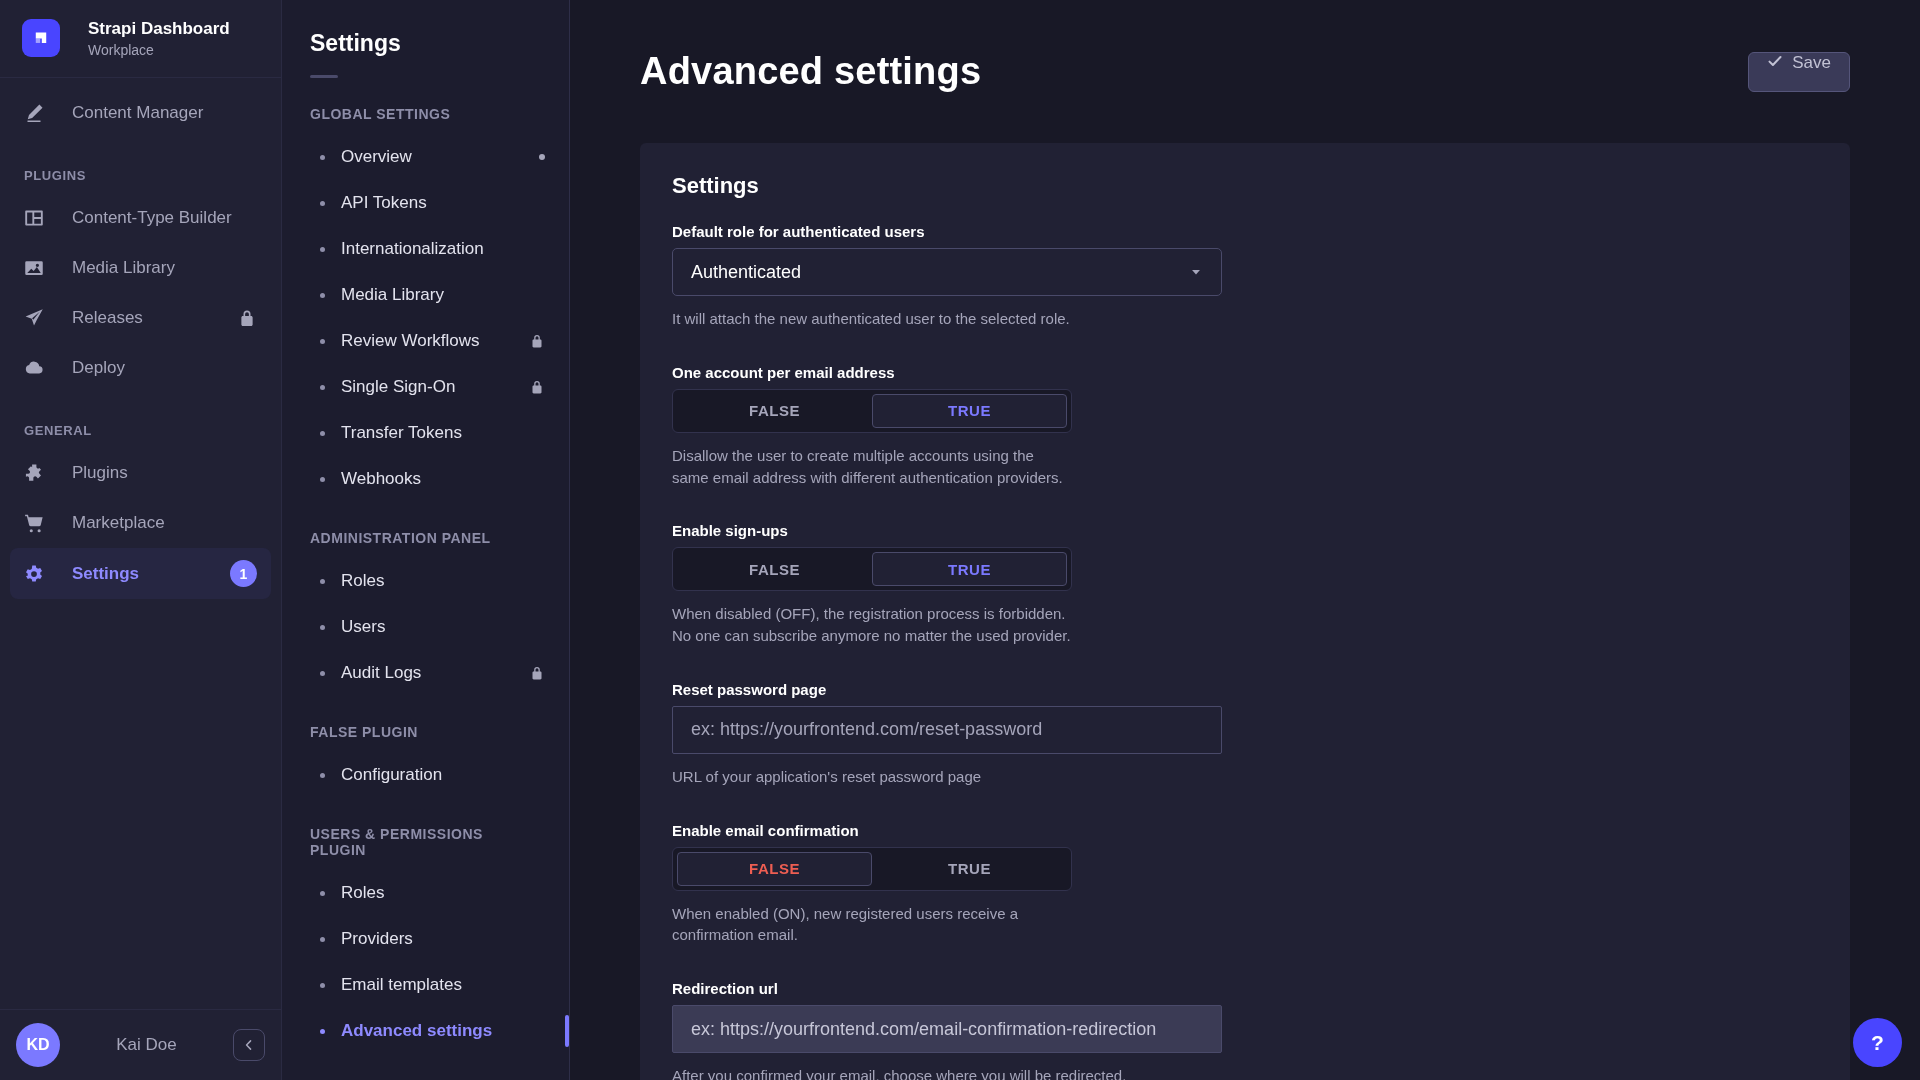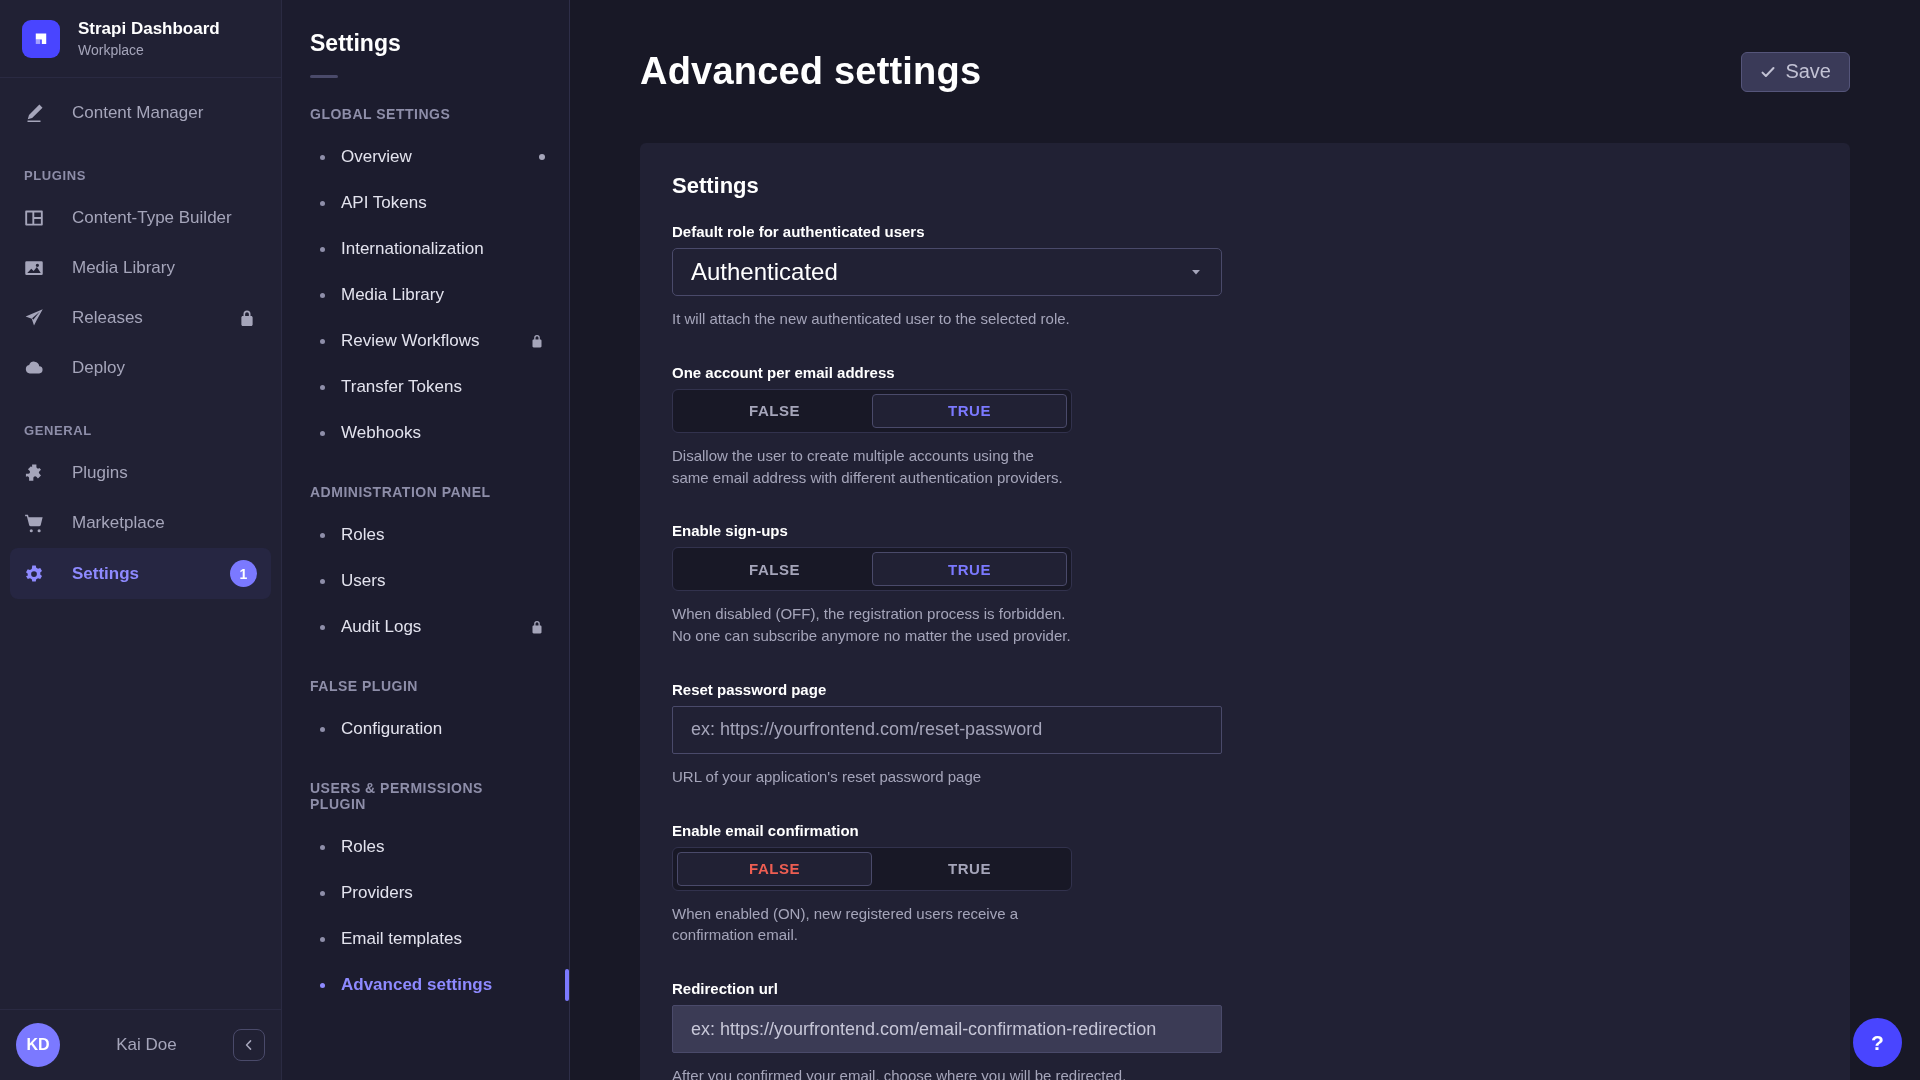--- a/index.html
+++ b/index.html
@@ -12,21 +12,21 @@
   }
   .app { display: flex; width: 100%; height: 100%; }
 
   
   .sidebar {
     width: 282px; flex: 0 0 282px;
     background: var(--surface, #212134);
     border-right: 1px solid #2a2a42;
     display: flex; flex-direction: column;
   }
-  .brand { display: flex; align-items: center; gap: 18px; padding: 19px 22px; border-bottom: 1px solid #2a2a42; cursor: pointer; }
+  .brand { display: flex; gap: 28px; padding: 19px 22px; border-bottom: 1px solid #2a2a42; cursor: pointer; }
   .brand-logo { width: 38px; height: 38px; border-radius: 9px; background: var(--primary, #4945ff); display: flex; align-items: center; justify-content: center; flex: 0 0 38px; }
   .brand-title { font-size: 17px; font-weight: 700; }
   .brand-subtitle { font-size: 14px; color: #a5a5ba; margin-top: 3px; }
 
   .side-nav { flex: 1; padding-top: 10px; }
   .side-item { display: flex; align-items: center; gap: 28px; padding: 15px 24px; color: #a5a5ba; font-size: 17px; cursor: pointer; }
   .side-item .icn { width: 20px; height: 20px; flex: 0 0 20px; }
   .side-item.selected { margin: 0 10px; padding: 12px 14px; border-radius: 8px; background: #262642; color: var(--accent-text, #8e8aff); font-weight: 700; }
   .side-item.selected .icn { color: var(--accent-text, #8e8aff); }
   .side-section-label { padding: 30px 24px 10px; font-size: 13px; font-weight: 700; letter-spacing: .6px; color: #8e8ea9; }
@@ -48,29 +48,29 @@
   .subnav-item .bullet { width: 5px; height: 5px; border-radius: 50%; background: #8e8ea9; flex: 0 0 5px; }
   .subnav-item.selected { color: var(--accent-text, #8e8aff); font-weight: 700; }
   .subnav-item.selected .bullet { background: var(--accent-text, #8e8aff); }
   .subnav-item.selected::after { content: ""; position: absolute; right: 0; top: 7px; bottom: 7px; width: 4px; border-radius: 2px; background: #7b79ff; }
   .notif-dot { margin-left: auto; width: 6px; height: 6px; border-radius: 50%; background: #a5a5ba; }
 
   
   .main { flex: 1; padding: 50px 70px 0; overflow: hidden; }
   .main-header { display: flex; align-items: center; justify-content: space-between; margin-bottom: 50px; }
   .page-title { font-size: 38px; font-weight: 700; letter-spacing: .2px; }
-  .save-btn { display: flex; align-items: center; gap: 9px; height: 40px; padding: 0 18px; background: #3a3a58; border: 1px solid #55557a; border-radius: 6px; color: #c2c2d4; font-size: 20px; font-family: inherit; cursor: pointer; }
+  .save-btn { display: flex; gap: 9px; height: 40px; padding: 0 18px; background: #3a3a58; border: 1px solid #55557a; border-radius: 6px; color: #c2c2d4; font-size: 17px; font-family: inherit; cursor: pointer; }
   .save-btn .icn { width: 16px; height: 16px; }
 
   .card { background: var(--surface, #212134); border-radius: 6px; padding: 30px 32px 26px; }
   .card-heading { font-size: 22px; font-weight: 700; margin-bottom: 24px; }
   .field { margin-bottom: 34px; }
   .field:last-child { margin-bottom: 0; }
   .field-label { font-size: 15px; font-weight: 700; margin-bottom: 8px; }
-  .control-select { width: 550px; height: 48px; border: 1px solid #4a4a6a; border-radius: 5px; display: flex; align-items: center; justify-content: space-between; padding: 0 18px; font-size: 24px; cursor: pointer; }
+  .control-select { width: 550px; height: 48px; border: 1px solid #4a4a6a; border-radius: 5px; display: flex; align-items: center; justify-content: space-between; padding: 0 18px; font-size: 18px; cursor: pointer; }
   .control-select .icn { width: 14px; height: 14px; color: #a5a5ba; }
   .control-input { width: 550px; height: 48px; border: 1px solid #4a4a6a; border-radius: 2px; background: transparent; padding: 0 18px; font-size: 18px; color: #fff; font-family: inherit; outline: none; }
   .control-input::placeholder { color: #a5a5ba; }
   .control-input.disabled { background: #3b3b55; }
   .control-input.disabled::placeholder { color: #c7c7d8; }
   .toggle { width: 400px; background: var(--app-bg, #181826); border: 1px solid #32324d; border-radius: 6px; padding: 4px; display: flex; }
   .toggle-seg { flex: 1; height: 34px; display: flex; align-items: center; justify-content: center; font-size: 15px; font-weight: 700; letter-spacing: .5px; color: #a5a5ba; border: 1px solid transparent; border-radius: 4px; cursor: pointer; }
   .toggle-seg.on { background: var(--surface, #212134); border-color: #4a4a6a; color: #7b79ff; }
   .toggle-seg.on.negative { color: var(--false-text, #ee5e52); }
   .hint { margin-top: 12px; font-size: 15px; color: #a5a5ba; white-space: pre-line; line-height: 1.45; }
@@ -225,20 +225,30 @@
       <span>Review Workflows</span>
       <span class="icn lock">
             <svg viewBox="0 0 16 16">
               <path fill="currentColor" fill-rule="evenodd" d="M5.2 6.4V4.8a2.8 2.8 0 1 1 5.6 0v1.6h.5c.7 0 1.2.5 1.2 1.2v5.6c0 .7-.5 1.2-1.2 1.2H4.7c-.7 0-1.2-.5-1.2-1.2V7.6c0-.7.5-1.2 1.2-1.2h.5zm1.3 0h3V4.8a1.5 1.5 0 1 0-3 0v1.6z"></path>
             </svg>
           </span>
 
     </div>
     <div class="subnav-item">
       <span class="bullet"></span>
+      <span>Single Sign-On</span>
+      <span class="icn lock">
+            <svg viewBox="0 0 16 16">
+              <path fill="currentColor" fill-rule="evenodd" d="M5.2 6.4V4.8a2.8 2.8 0 1 1 5.6 0v1.6h.5c.7 0 1.2.5 1.2 1.2v5.6c0 .7-.5 1.2-1.2 1.2H4.7c-.7 0-1.2-.5-1.2-1.2V7.6c0-.7.5-1.2 1.2-1.2h.5zm1.3 0h3V4.8a1.5 1.5 0 1 0-3 0v1.6z"></path>
+            </svg>
+          </span>
+
+    </div>
+    <div class="subnav-item">
+      <span class="bullet"></span>
       <span>Transfer Tokens</span>
 
     </div>
     <div class="subnav-item">
       <span class="bullet"></span>
       <span>Webhooks</span>
 
     </div>
         <div class="subnav-section-label">ADMINISTRATION PANEL</div>
     <div class="subnav-item">

